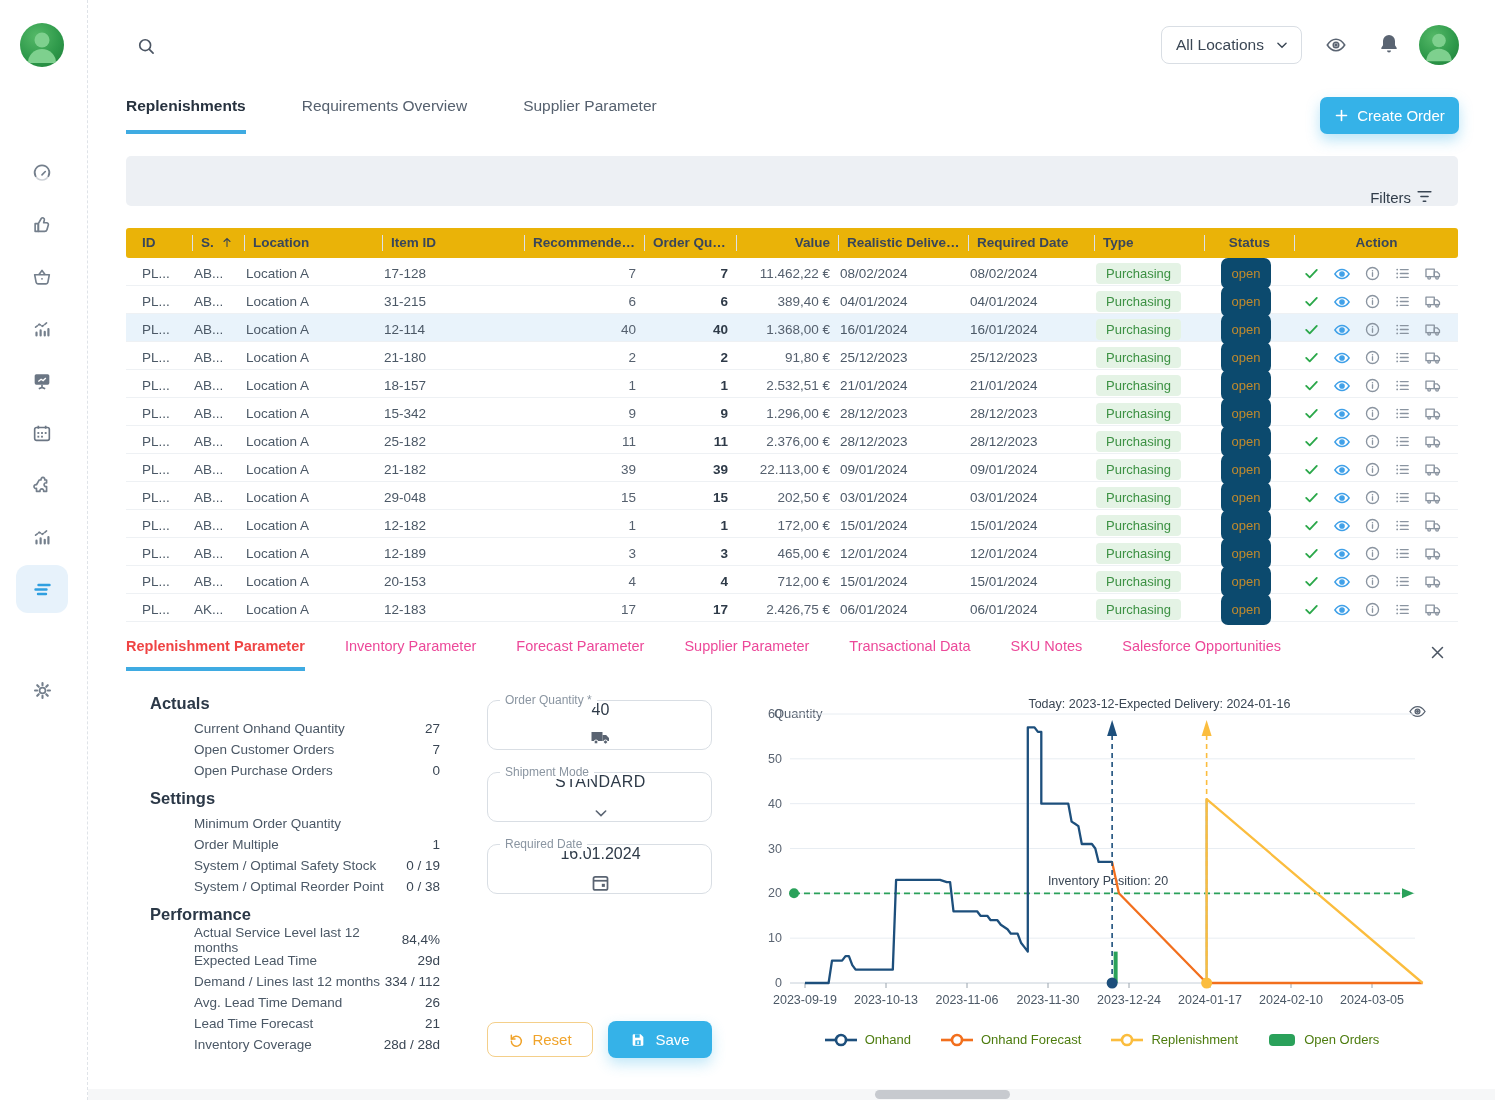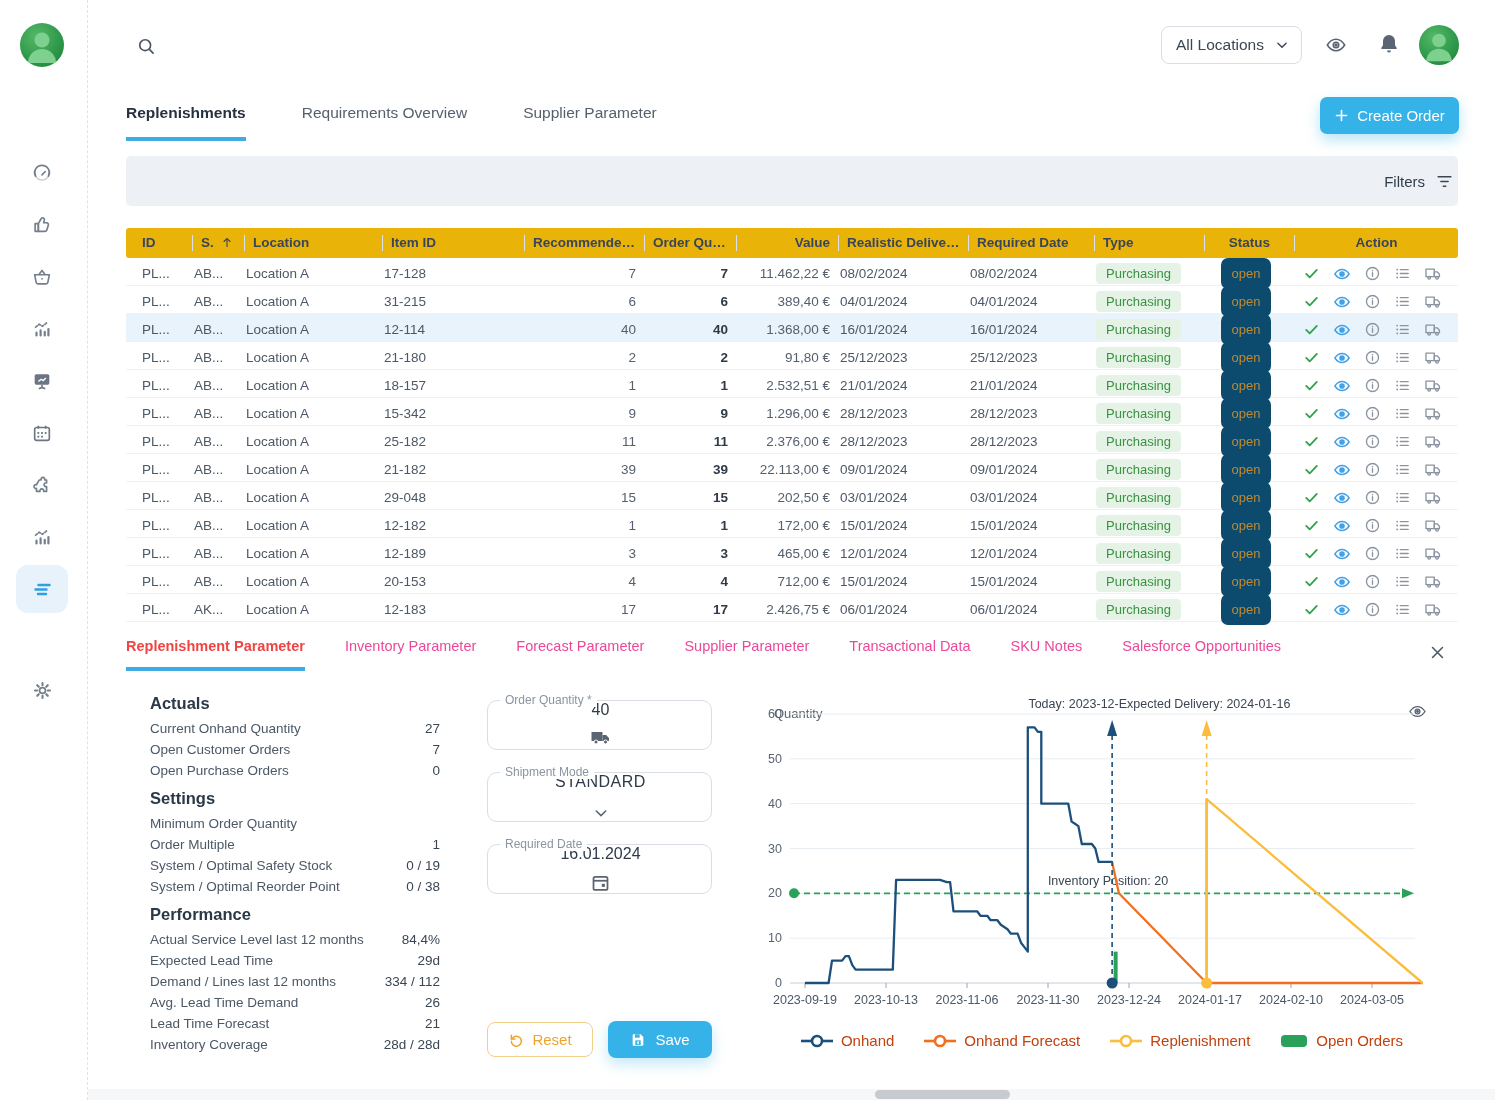--- a/index.html
+++ b/index.html
@@ -24,32 +24,32 @@
   #loc-select { position:absolute; left:1161px; top:26px; width:141px; height:38px;
     border:1px solid #d9dee4; border-radius:8px; display:flex; align-items:center;
     padding:0 12px 0 14px; gap:8px; cursor:pointer; background:#fff; }
   #loc-select .loc-label { font-size:15.5px; color:#3a4654; flex:1; white-space:nowrap; }
   #tb-eye { position:absolute; left:1325px; top:34px; cursor:pointer; }
   #tb-bell { position:absolute; left:1377px; top:32px; cursor:pointer; }
   #tb-avatar { position:absolute; left:1419px; top:25px; width:40px; height:40px; cursor:pointer; }
   #tb-avatar .avatar { width:40px; height:40px; }
 
   
-  #main-tabs { position:absolute; left:126px; top:104px; display:flex; gap:56px; }
+  #main-tabs { position:absolute; left:126px; top:97px; display:flex; gap:56px; }
   .m-tab { font-size:15.5px; color:#55606e; padding-bottom:15px; cursor:pointer; }
   .m-tab.active { color:#27323f; font-weight:bold; border-bottom:4px solid #3fabe2; }
   #create-order { position:absolute; left:1320px; top:97px; width:139px; height:37px;
     background:#35b2e8; border:none; border-radius:7px; color:#fff; font-size:15px;
     display:flex; align-items:center; justify-content:center; gap:8px; cursor:pointer;
     font-family:"Liberation Sans",sans-serif; box-shadow:0 6px 14px rgba(53,178,232,.35); }
 
   
   #filters-bar { position:absolute; left:126px; top:156px; width:1332px; height:50px;
-    background:#edf0f4; border-radius:5px; display:flex; align-items:center; justify-content:flex-end;
-    padding-right:4px; gap:10px; }
+    background:#edf0f4; border-radius:5px; display:flex; align-items:flex-end; justify-content:flex-end;
+    padding-right:24px; gap:4px; }
   #filters-bar .f-label { font-size:15px; color:#303c49; cursor:pointer; }
 
   
   #table { position:absolute; left:126px; top:228px; width:1332px; }
   .t-head, .t-row { display:grid;
     grid-template-columns:52px 52px 138px 142px 120px 92px 102px 130px 126px 110px 90px 1fr;
     align-items:center; padding-left:14px; }
   .t-head { height:30px; background:#eab308; border-radius:3px; }
   .t-head .hc { font-size:13.5px; color:#39465a; font-weight:bold; white-space:nowrap;
     overflow:hidden; text-overflow:ellipsis; padding:0 8px 0 2px; position:relative; height:16px; line-height:16px; }
@@ -72,21 +72,21 @@
   #panel { position:absolute; left:126px; top:630px; width:1332px; height:455px;
     background:#fff; border-radius:8px; }
   #detail-tabs { position:absolute; left:0; top:8px; display:flex; gap:40px; }
   .d-tab { font-size:14.5px; color:#ec4899; padding-bottom:13px; cursor:pointer; white-space:nowrap; }
   .d-tab.active { color:#ef4444; font-weight:bold; border-bottom:4px solid #3fabe2; }
   #panel-close { position:absolute; left:1303px; top:14px; cursor:pointer; }
 
   .stat-title { position:absolute; left:24px; font-size:16.5px; font-weight:bold; color:#2b3847; }
   .stat-list { position:absolute; left:24px; width:290px; }
   .stat-row { display:flex; justify-content:space-between; height:21px; align-items:center; }
-  .stat-row .sl { font-size:13.5px; color:#4b5866; }
+  .stat-row .sl { font-size:13.5px; color:#4b5866;margin-left:44px; }
   .stat-row .sv { font-size:13.5px; color:#3a4654; }
 
   .field { position:absolute; left:361px; width:225px; height:50px; border:1px solid #d9dee4;
     border-radius:10px; background:#fff; display:flex; align-items:center; padding:0 14px 0 16px;flex-direction:column; }
   .field .flabel { position:absolute; top:-8px; left:12px; background:#fff; padding:0 5px;
     font-size:12px; color:#8a95a1; }
   .field .fval { flex:1; font-size:16px; color:#2e3a48; border:none; outline:none; background:transparent;
     font-family:"Liberation Sans",sans-serif; }
   .field svg { flex:none; }
 
@@ -100,21 +100,21 @@
     font-family:"Liberation Sans",sans-serif; box-shadow:0 6px 14px rgba(53,178,232,.3); }
 
   
   #chart-wrap { position:absolute; left:620px; top:0; width:712px; height:455px; }
   #chart-ylabel { position:absolute; left:28px; top:76px; font-size:13px; color:#5a6472; }
   #chart-eye { position:absolute; left:662px; top:72px; cursor:pointer; }
   #chart-svg { position:absolute; left:0; top:64px; }
   #chart-legend { position:absolute; left:0; top:402px; width:712px; display:flex;
     justify-content:center; gap:30px; align-items:center; }
   .lg-item { display:flex; align-items:center; gap:8px; }
-  .lg-item .lg-label { font-size:15px; color:#c2410c; }
+  .lg-item .lg-label { font-size:13px; color:#4d7c0f; }
 
   
   #hscroll { position:absolute; left:88px; bottom:0; width:1407px; height:11px; background:#f6f7f8; }
   #hscroll .thumb { position:absolute; left:787px; top:1px; width:135px; height:9px;
     border-radius:5px; background:#c7cacf; cursor:pointer; }
 </style>
 </head>
 <body>
 
 <div id="sidebar">

